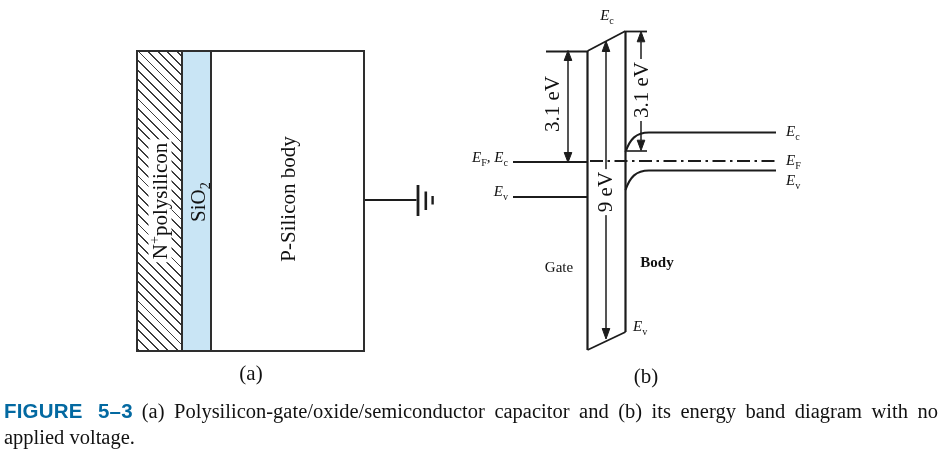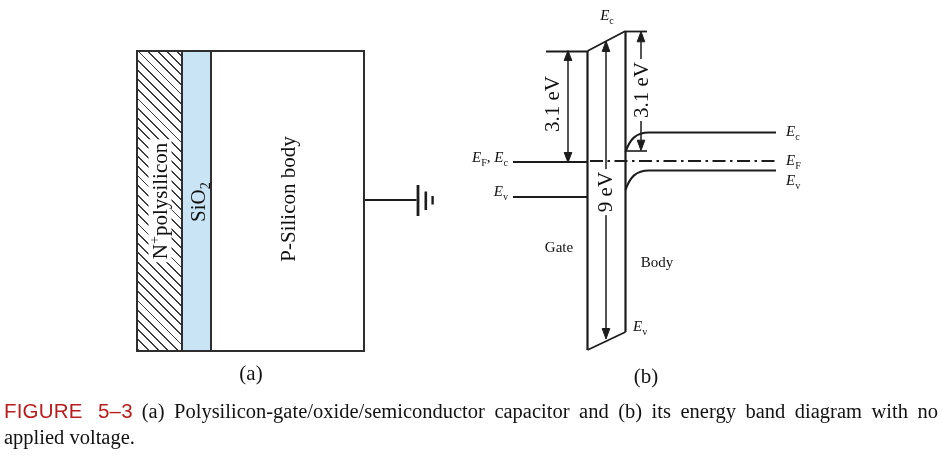--- a/index.html
+++ b/index.html
@@ -34,22 +34,22 @@
   .big { font-size:15px; }
   .lbl i { font-style:italic; }
   .lbl sub { font-size:0.68em; line-height:0; }
   .lbl sup { font-size:0.68em; line-height:0; }
   
   #caption {
     position:absolute; left:4px; top:398px; width:934px;
     font-size:20.5px; line-height:1.28; text-align:justify; color:#111;
   }
   #caption .figlabel {
-    font-family:"Liberation Sans", sans-serif; font-weight:normal;
-    color:#b91c1c; word-spacing:5px; letter-spacing:0.2px; margin-right:9px;
+    font-family:"Liberation Sans", sans-serif; font-weight:bold;
+    color:#0369a1; word-spacing:5px; letter-spacing:0.2px; margin-right:9px;
   }
 </style>
 </head>
 <body>
 
 <div id="stage">
 
   <div class="pa-box"></div>
   <div class="pa-hatch"></div>
   <div class="pa-oxide"></div>
@@ -134,24 +134,24 @@
   <div class="lbl vcenter big" style="left:786px; top:131px;">
     <i>E</i><sub>c</sub>
   </div>
   <div class="lbl vcenter big" style="left:786px; top:160px;text-align:center;">
     <i>E</i><sub>F</sub>
   </div>
   <div class="lbl vcenter big" style="left:786px; top:180px;">
     <i>E</i><sub>v</sub>
   </div>
 
-  <div class="lbl center big" style="left:559px; top:247px;">
+  <div class="lbl center big" style="left:559px; top:267px;">
     <span>Gate</span>
   </div>
-  <div class="lbl center big" style="left:657px; top:262px;">
+  <div class="lbl center big" style="left:657px; top:262px;font-weight:bold;">
     <span>Body</span>
   </div>
 
   <div class="lbl vcenter big" style="left:633px; top:326px;">
     <i>E</i><sub>v</sub>
   </div>
   <div class="lbl center" style="left:646px; top:376px;">
     <span>(b)</span>
   </div>
 

